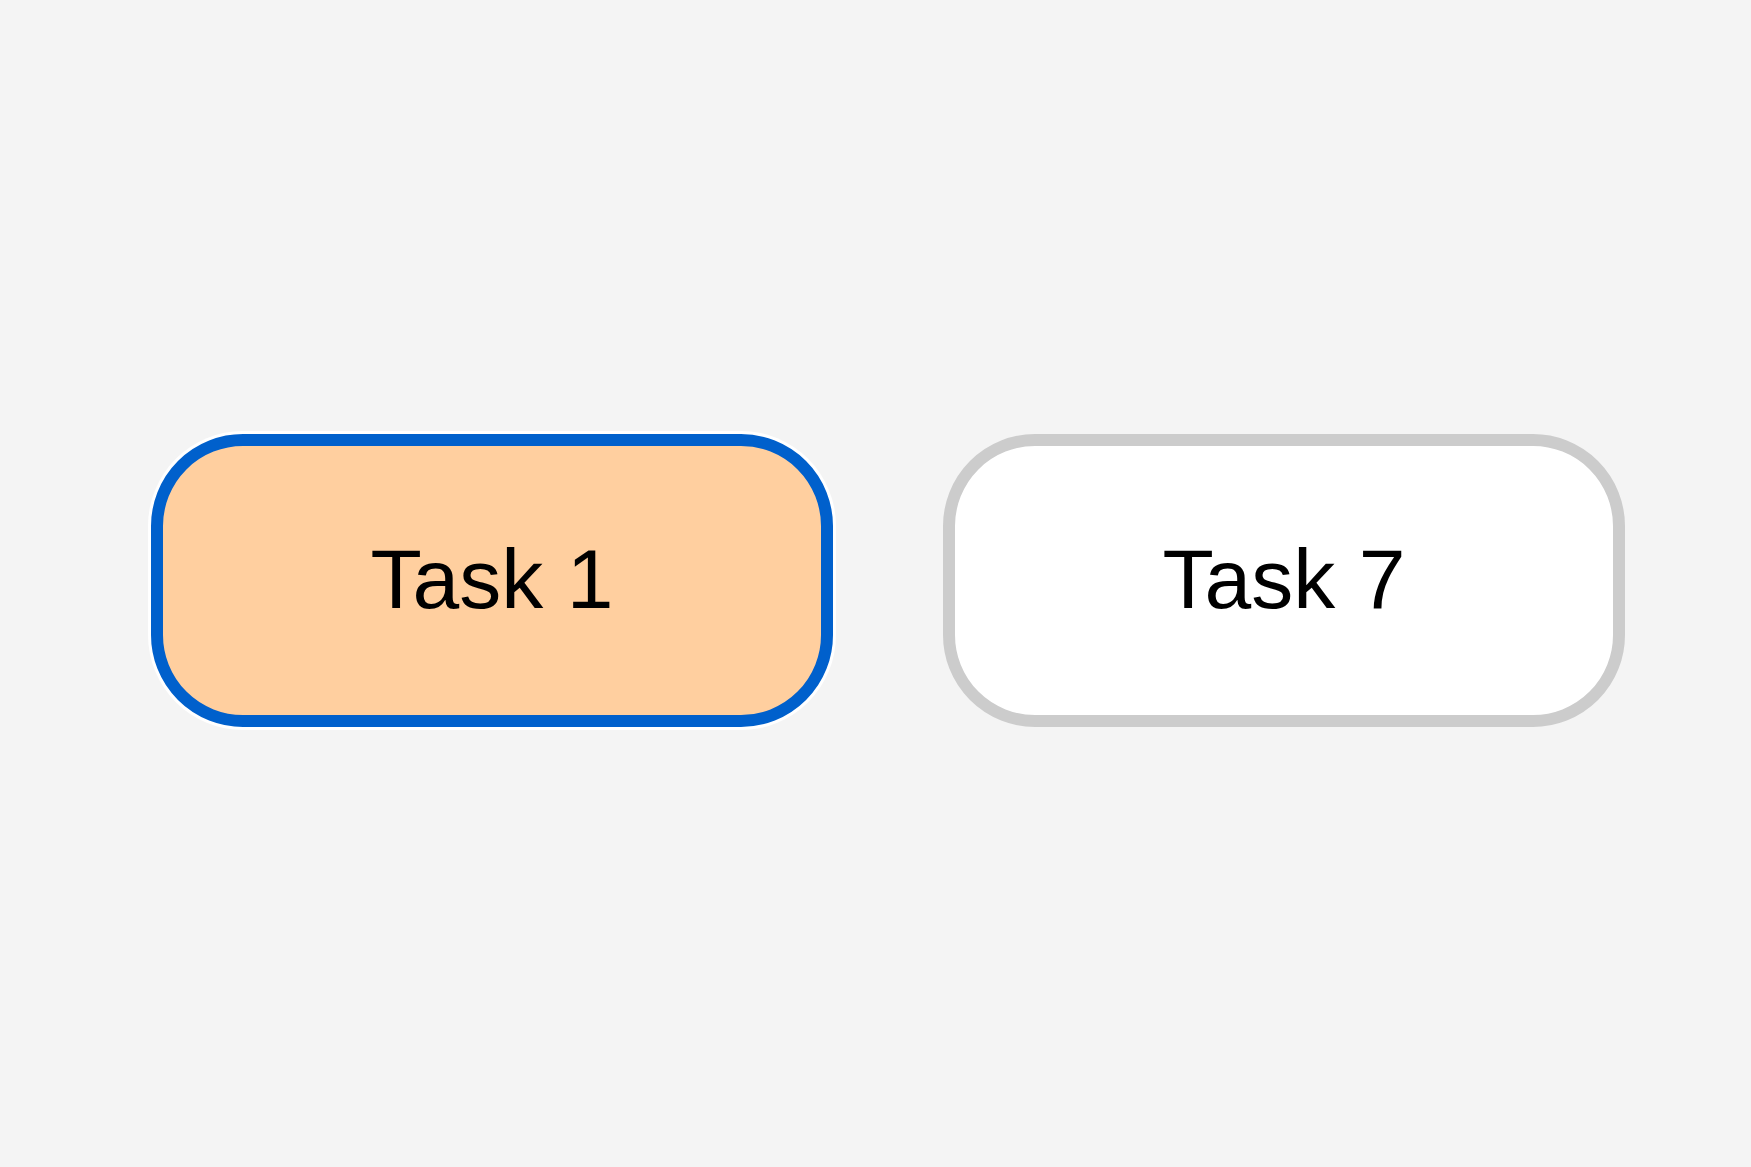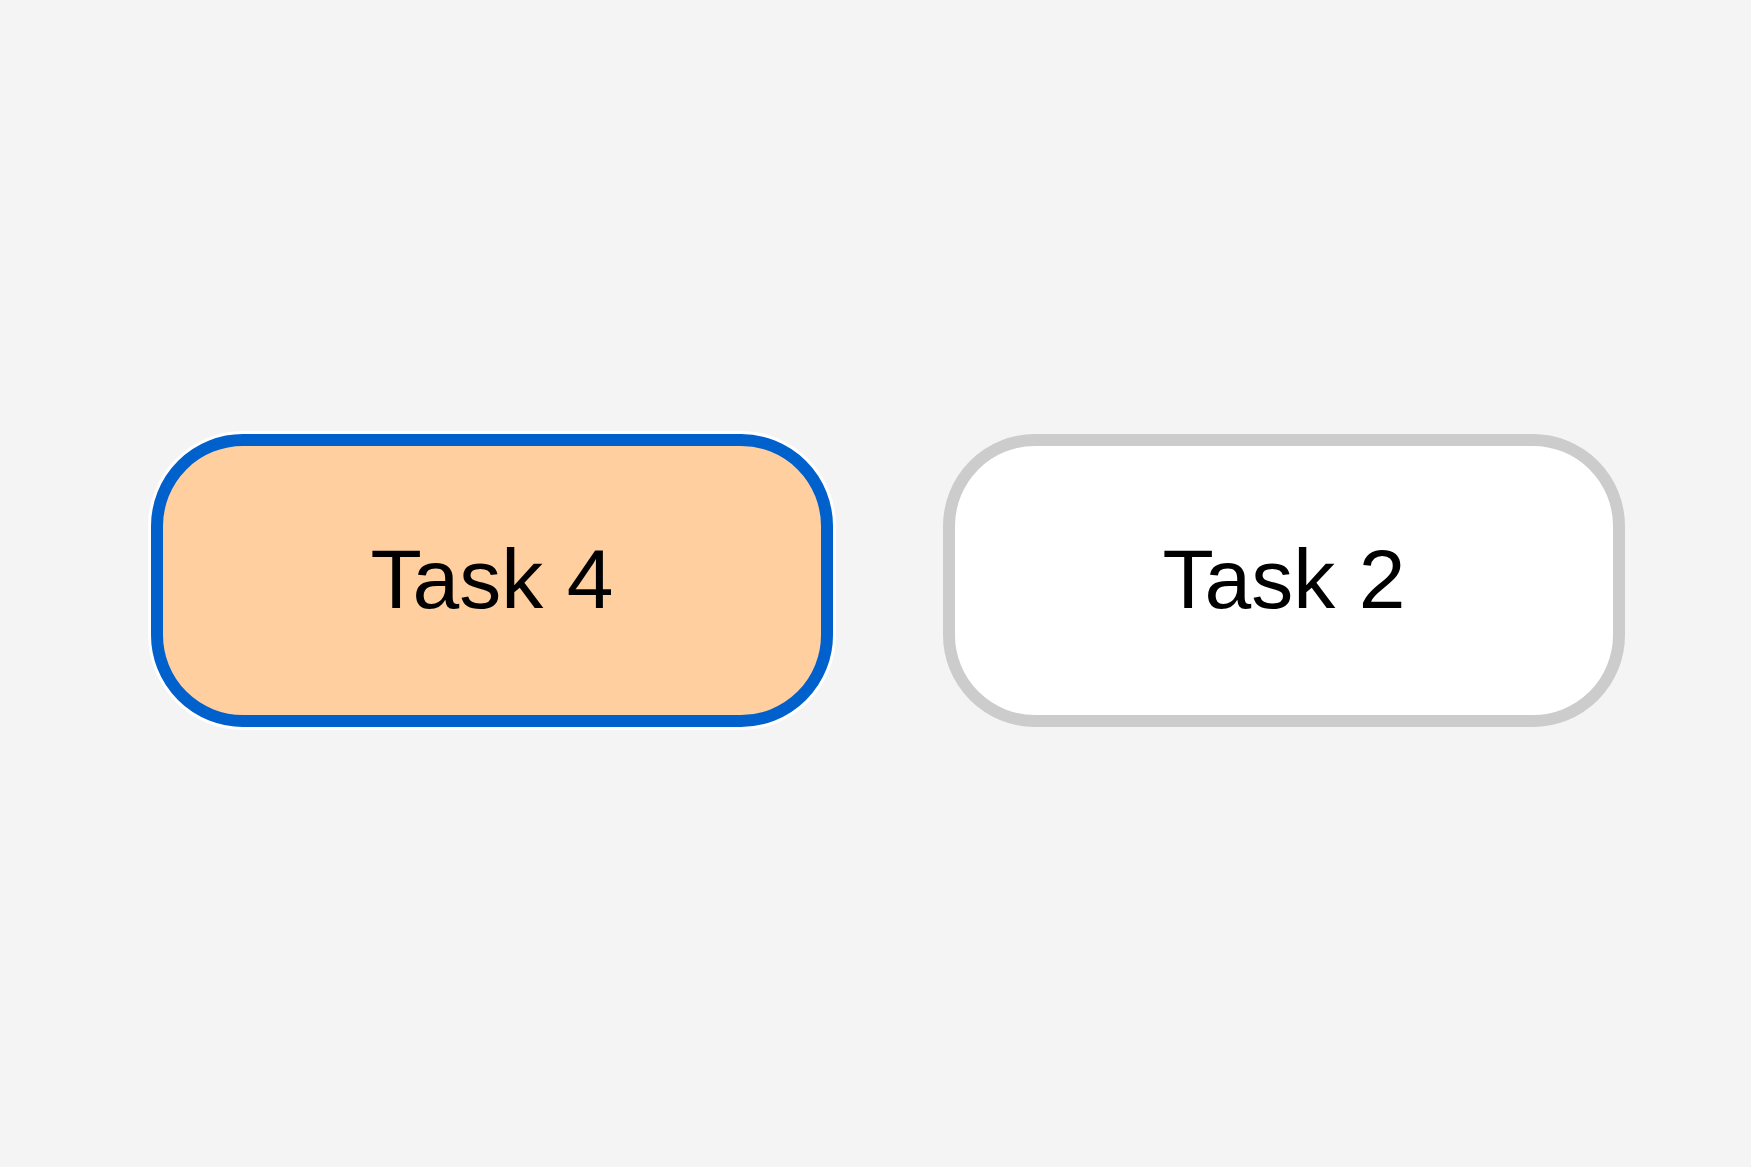--- a/index.html
+++ b/index.html
@@ -43,18 +43,18 @@
   #task-2 {
     left: 943px;
     background: #ffffff;
     border-color: #cccccc;
   }
 </style>
 </head>
 <body>
 
 <div id="task-1" class="task-pill selected">
-  <span class="label">Task 4</span>
+  <span class="label">Task 1</span>
 </div>
 
 <div id="task-2" class="task-pill">
-  <span class="label">Task 2</span>
+  <span class="label">Task 7</span>
 </div>
 
 </body></html>

